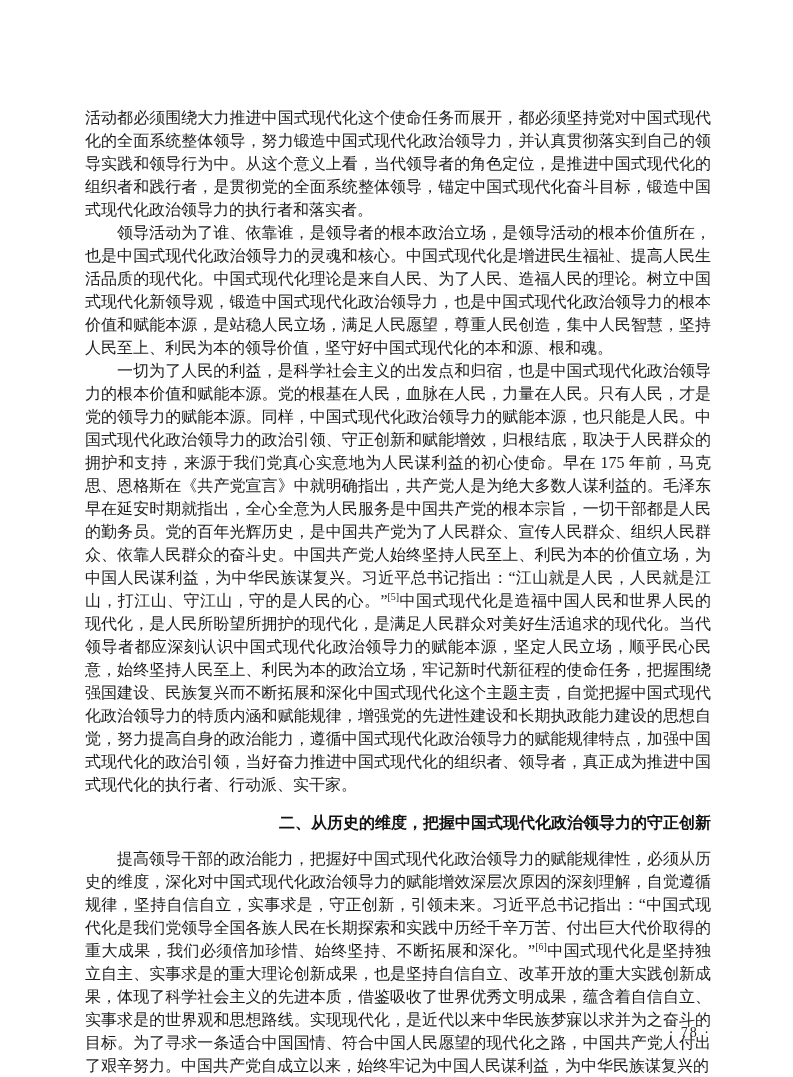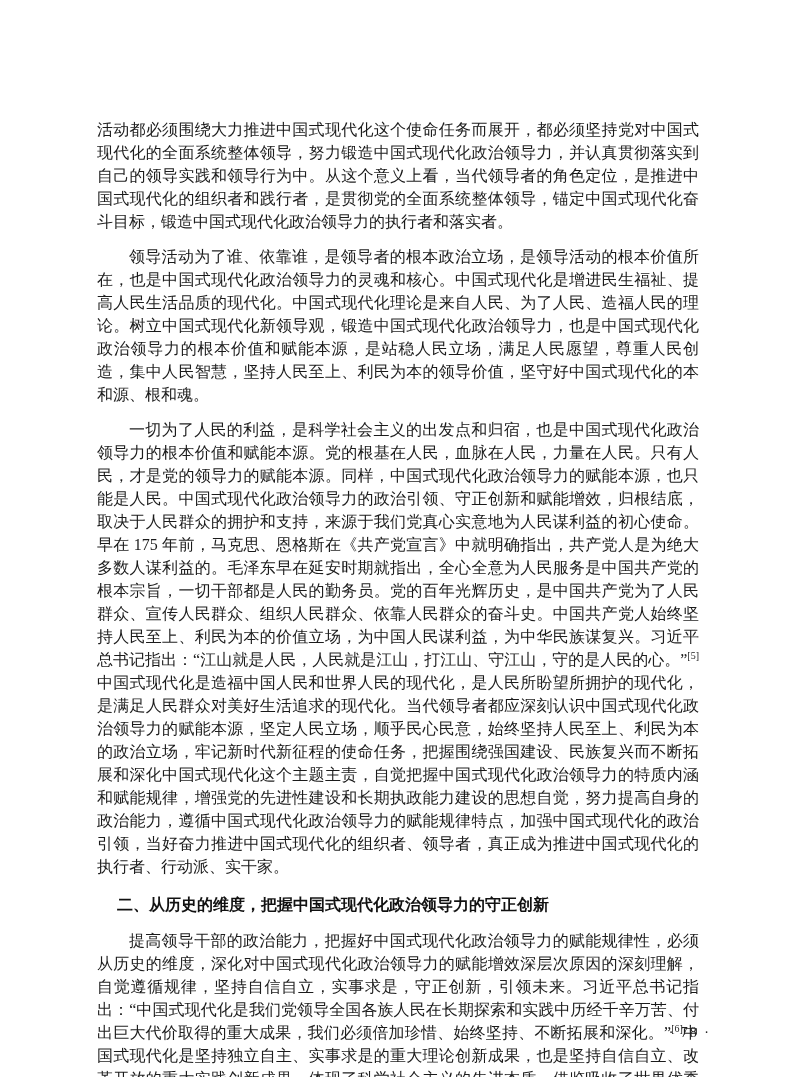--- a/index.html
+++ b/index.html
@@ -20,34 +20,34 @@
     top: 106px;
     width: 626px;
     color: #1b1b1b;
     font-family: "Liberation Serif", "DejaVu Serif", serif;
     font-size: 16px;
     line-height: 23px;
     text-align: justify;
     text-justify: inter-character;
   }
   .para {
-    margin: 12px;
+    margin: 0;
   }
   .para.indent {
     text-indent: 2em;
   }
   .section-heading {
     font-family: "Liberation Sans", "DejaVu Sans", sans-serif;
     font-size: 16px;
     font-weight: bold;
     color: #111111;
     line-height: 23px;
     margin: 15px 0 13px 0;
     text-indent: 2em;
-    text-align: left;
+    text-align: right;
   }
   .cite {
     font-size: 10px;
     line-height: 0;
     vertical-align: super;
     letter-spacing: 0;
   }
   .page-number {
     position: absolute;
     right: 82px;

